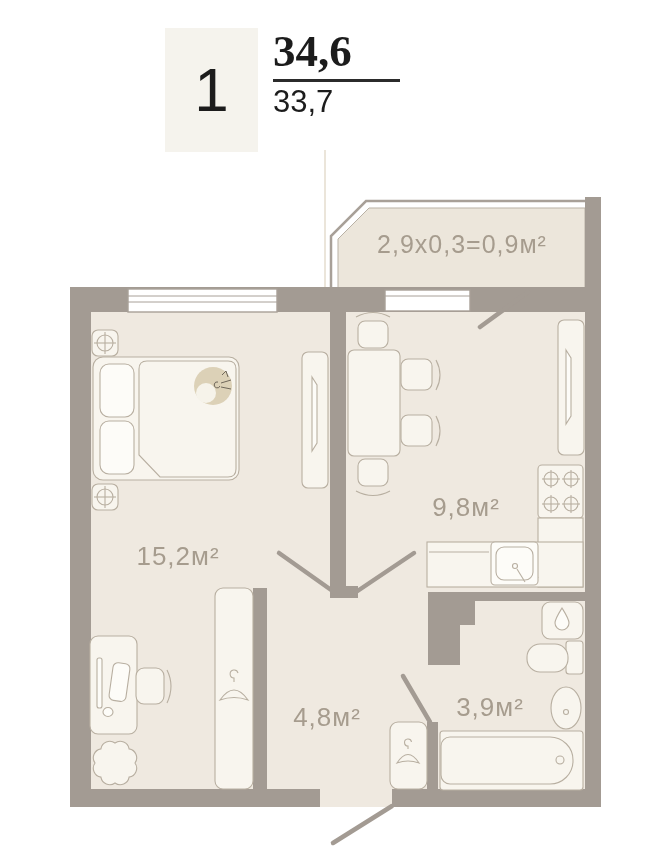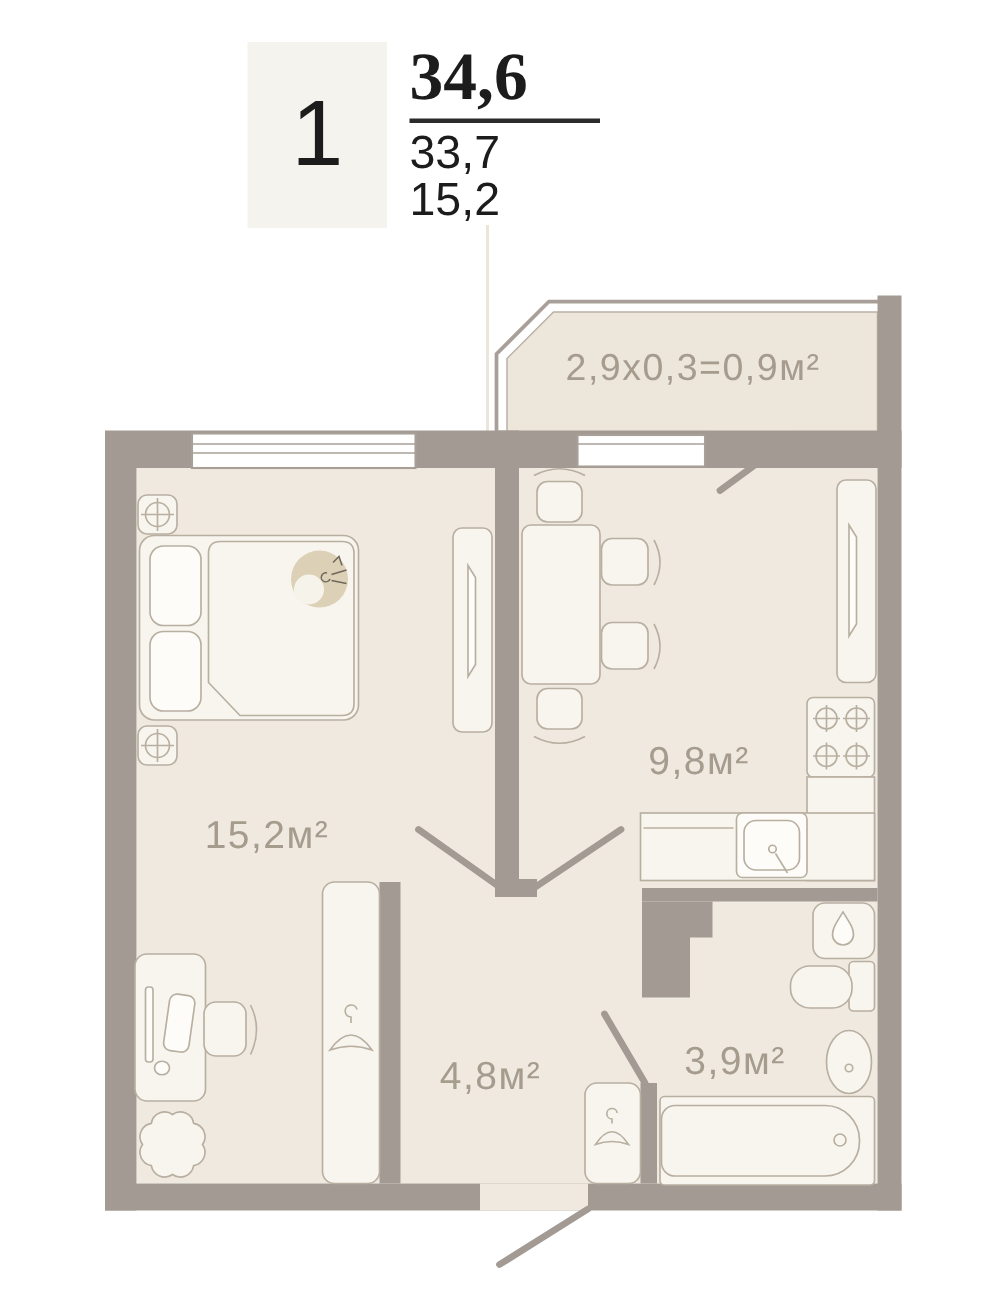--- a/index.html
+++ b/index.html
@@ -41,21 +41,20 @@
 
 <div class="stage">
 
   <div class="unit-box">
     <span>1</span>
   </div>
   <div class="areas">
     <div class="area-total">34,6</div>
     <div class="area-divider"></div>
     <div class="area-living">33,7</div>
-    <div class="area-room">15,2</div>
   </div>
 
   <svg width="655" height="860" viewBox="0 0 655 860">
 
     <rect class="guide" x="324" y="150" width="2" height="138"></rect>
 
     <g>
       <path class="balc-outer" d="M331,289 L331,236 L366,201 L587,201"></path>
       <path class="balc-inner" d="M338,289 L338,239 L369,208 L585,208 L585,289 Z"></path>
     </g>

